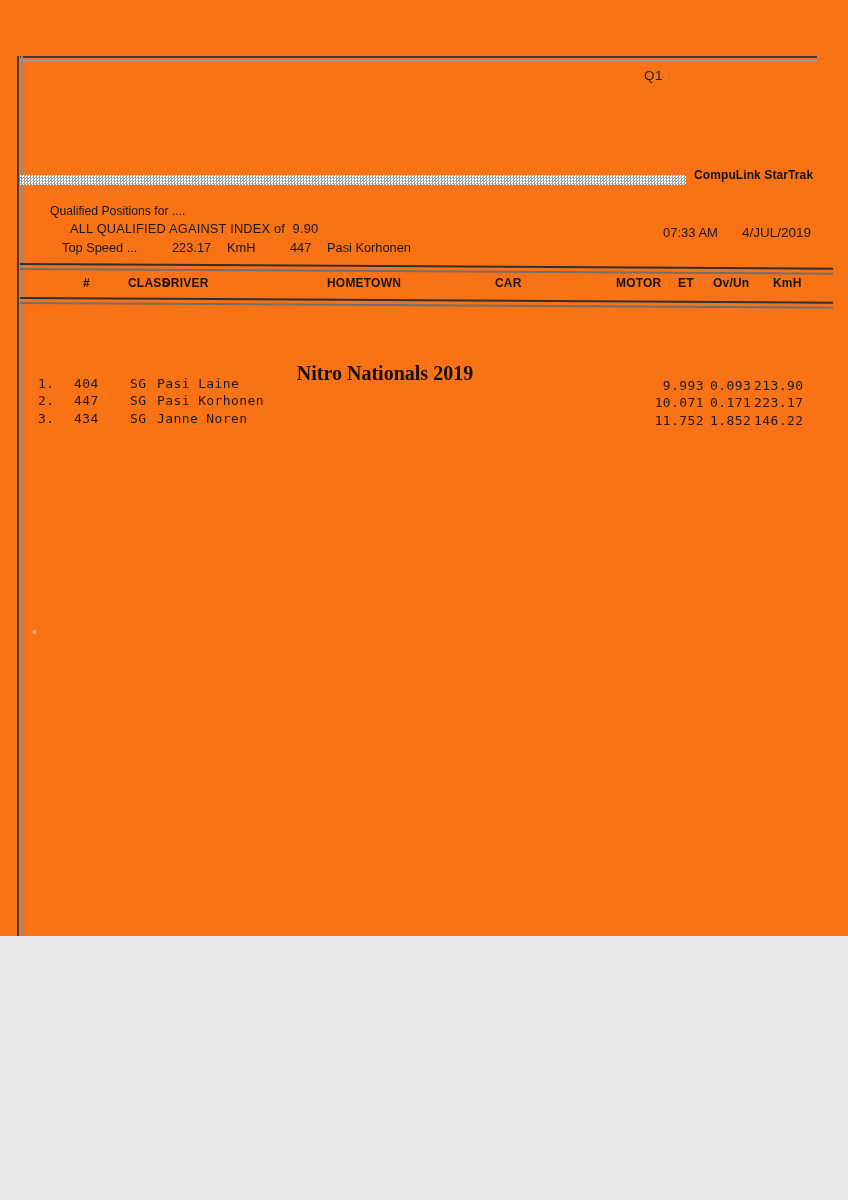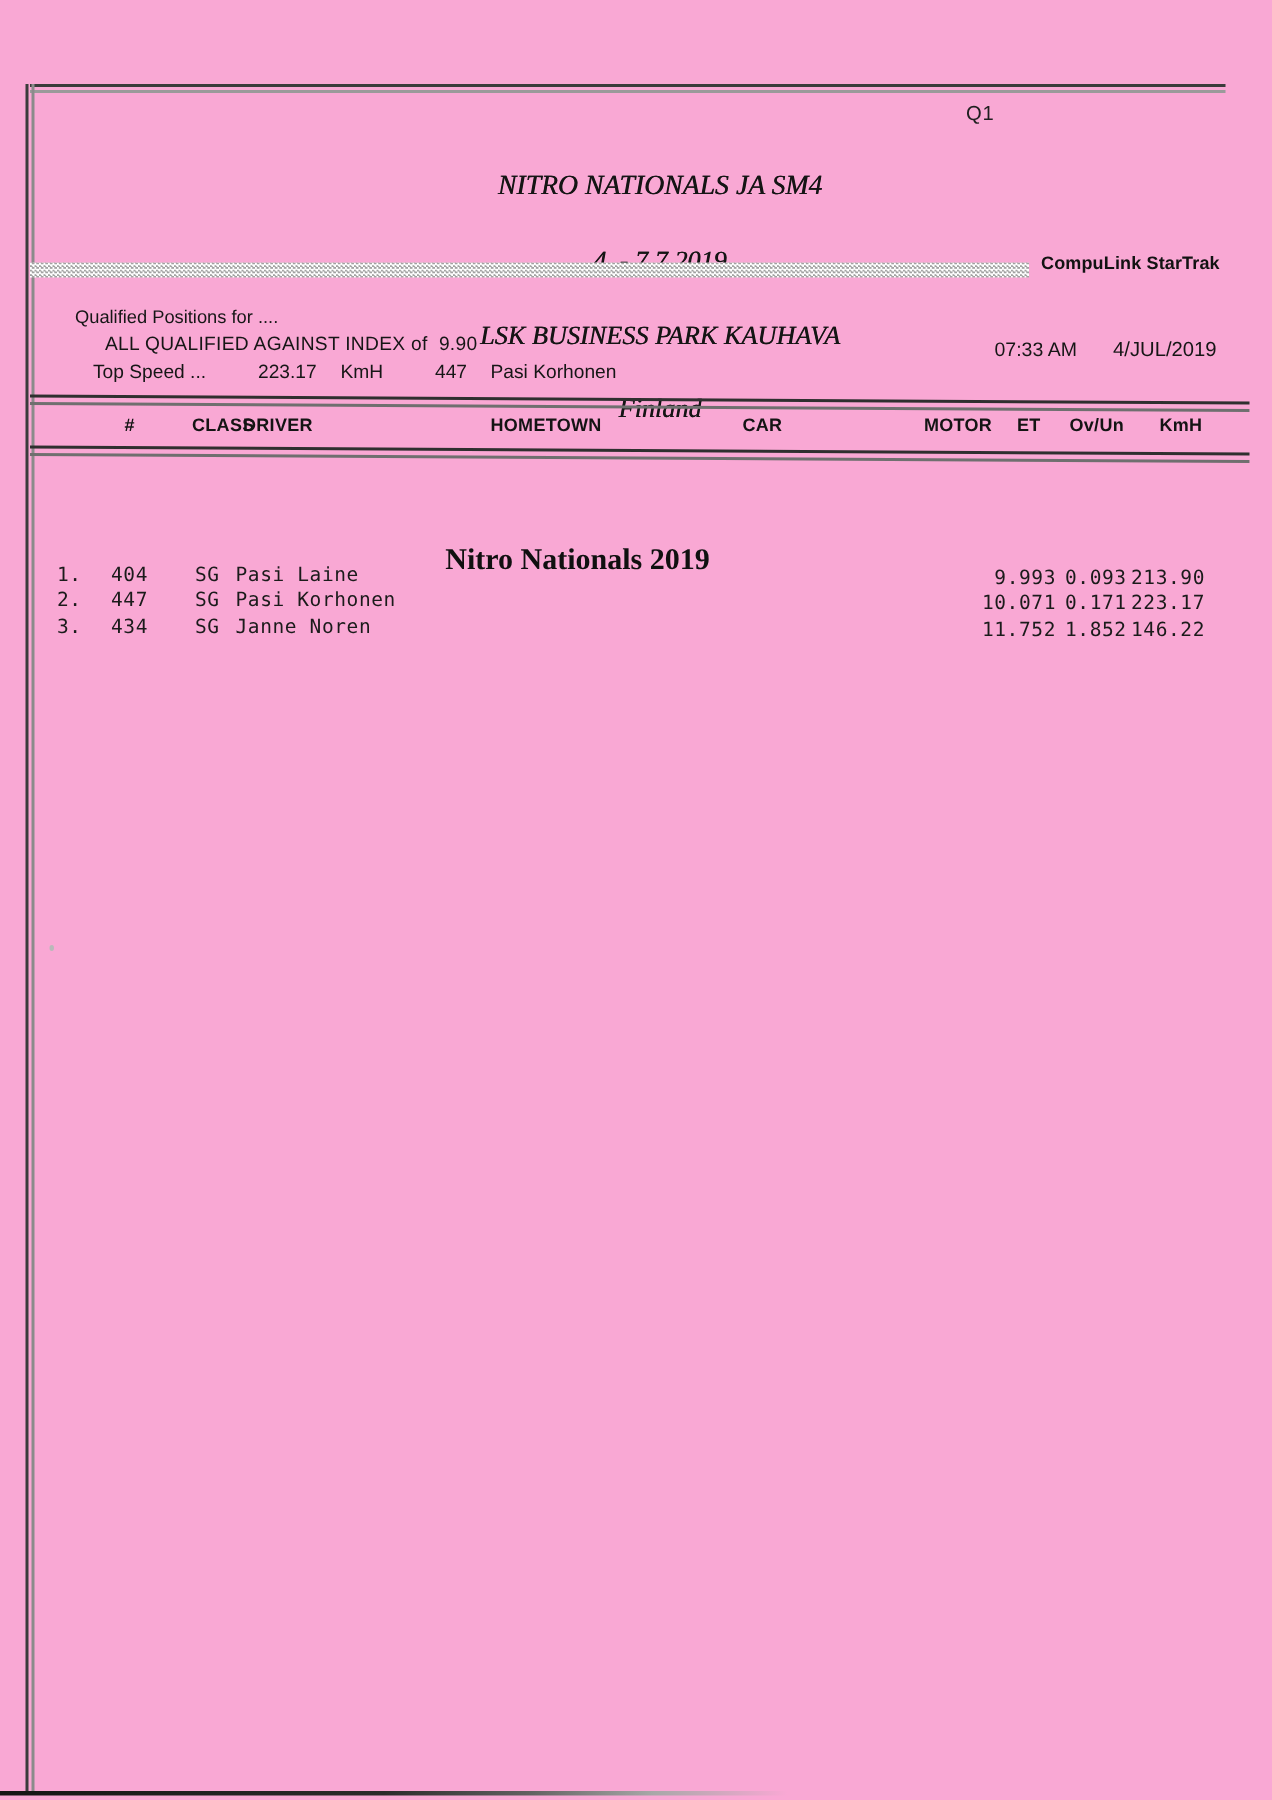--- a/index.html
+++ b/index.html
@@ -1,18 +1,18 @@
 <!DOCTYPE html>
 <html><head>
 <meta charset="utf-8">
 <style>
   html,body{margin:0;padding:0;background:#e8e8e8;}
   .sheet{
-    position:relative;width:848px;height:1200px;margin:0 auto;
-    background:#f9a8d4;overflow:hidden;
+    position:relative;width:848px;height:936px;margin:0 auto;
+    background:#f97316;overflow:hidden;
     font-family:"Liberation Sans",sans-serif;color:#1a1a1a;
   }
   .abs{position:absolute;line-height:1;white-space:pre;}
 
   
   .edge-top{left:20px;top:56px;width:797px;height:6px;box-sizing:border-box;
     border-top:2px solid #3b3b3b;border-bottom:2px solid #9a9a9a;}
   .edge-left{left:17px;top:56px;width:6px;height:1139px;box-sizing:border-box;
     border-left:2px solid #3b3b3b;border-right:2px solid #8b8b8b;}
   .edge-bottom{left:0;top:1194px;width:640px;height:3px;
@@ -75,26 +75,20 @@
 
 <div class="sheet">
 
   <div class="abs edge-top"></div>
   <div class="abs edge-left"></div>
   <div class="abs edge-bottom"></div>
   <div class="abs artifact-dot"></div>
 
   <div class="abs session">Q1</div>
 
-  <div class="abs title-block">
-    <div class="title-line first">NITRO NATIONALS JA SM4</div>
-    <div class="title-line">4. - 7.7.2019</div>
-    <div class="title-line">LSK BUSINESS PARK KAUHAVA</div>
-    <div class="title-line">Finland</div>
-  </div>
 
   <div class="abs dotband"></div>
   <div class="abs brand">CompuLink StarTrak</div>
 
   <div class="abs ptxt report-title">Qualified Positions for ....</div>
   <div class="abs ptxt qualify-rule">ALL QUALIFIED AGAINST INDEX of  9.90</div>
   <div class="abs ptxt tsline">
     <span class="ts-label">Top Speed ...</span>
     <span class="ts-value">223.17</span>
     <span class="ts-unit">KmH</span>

